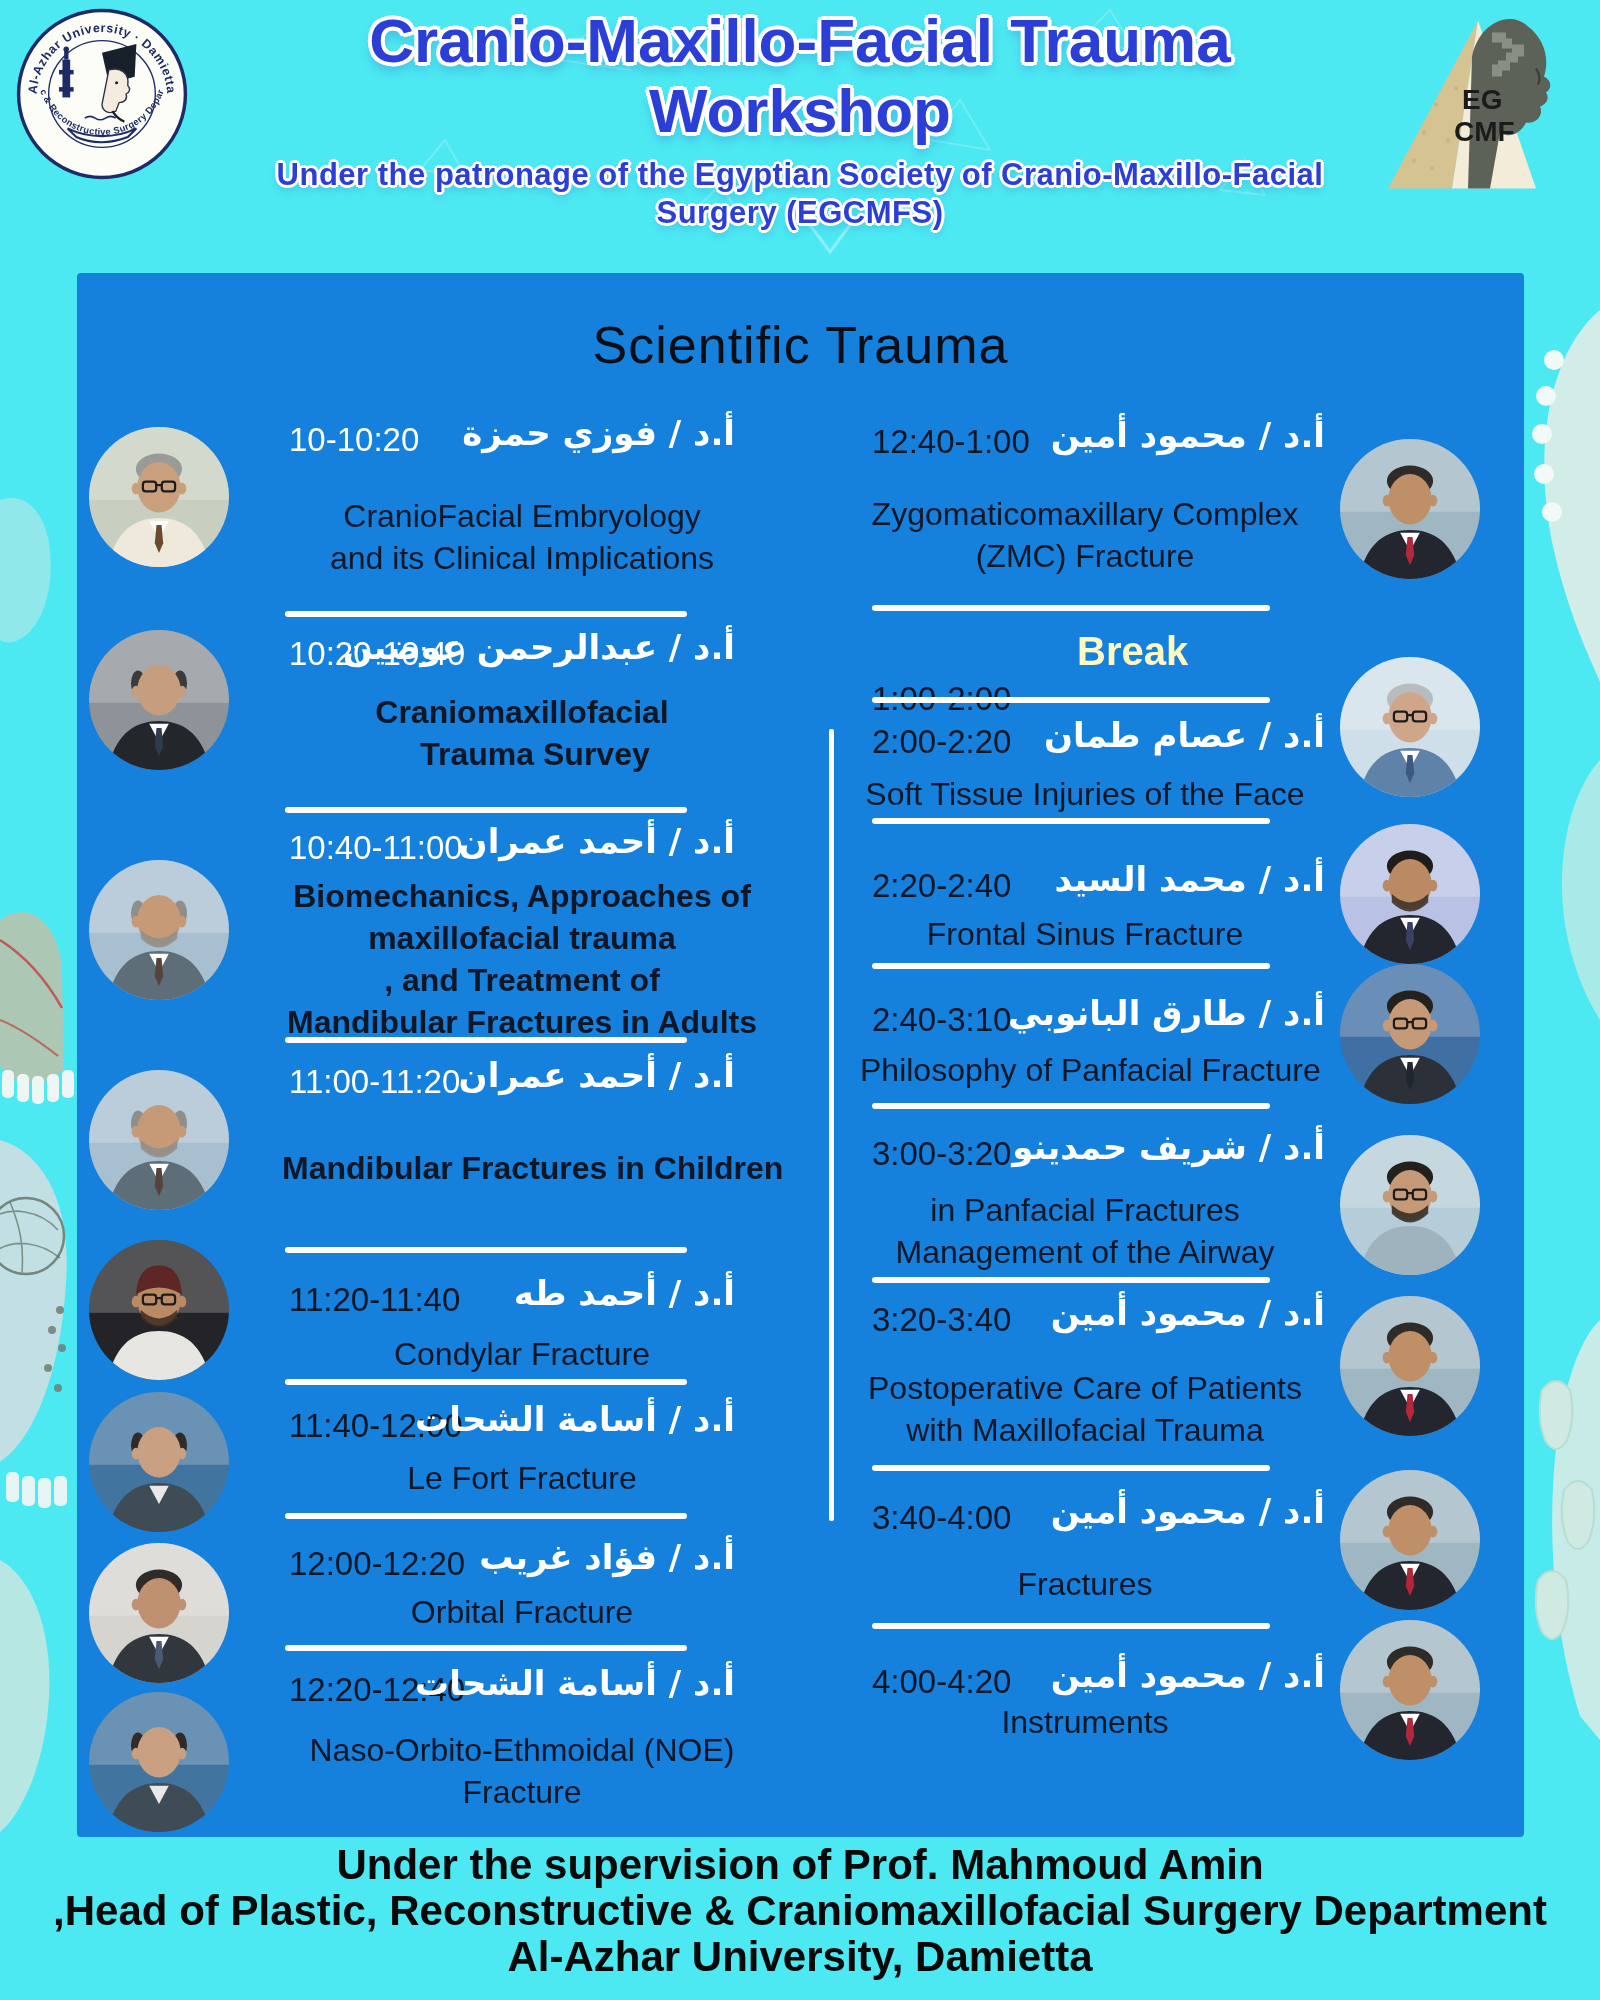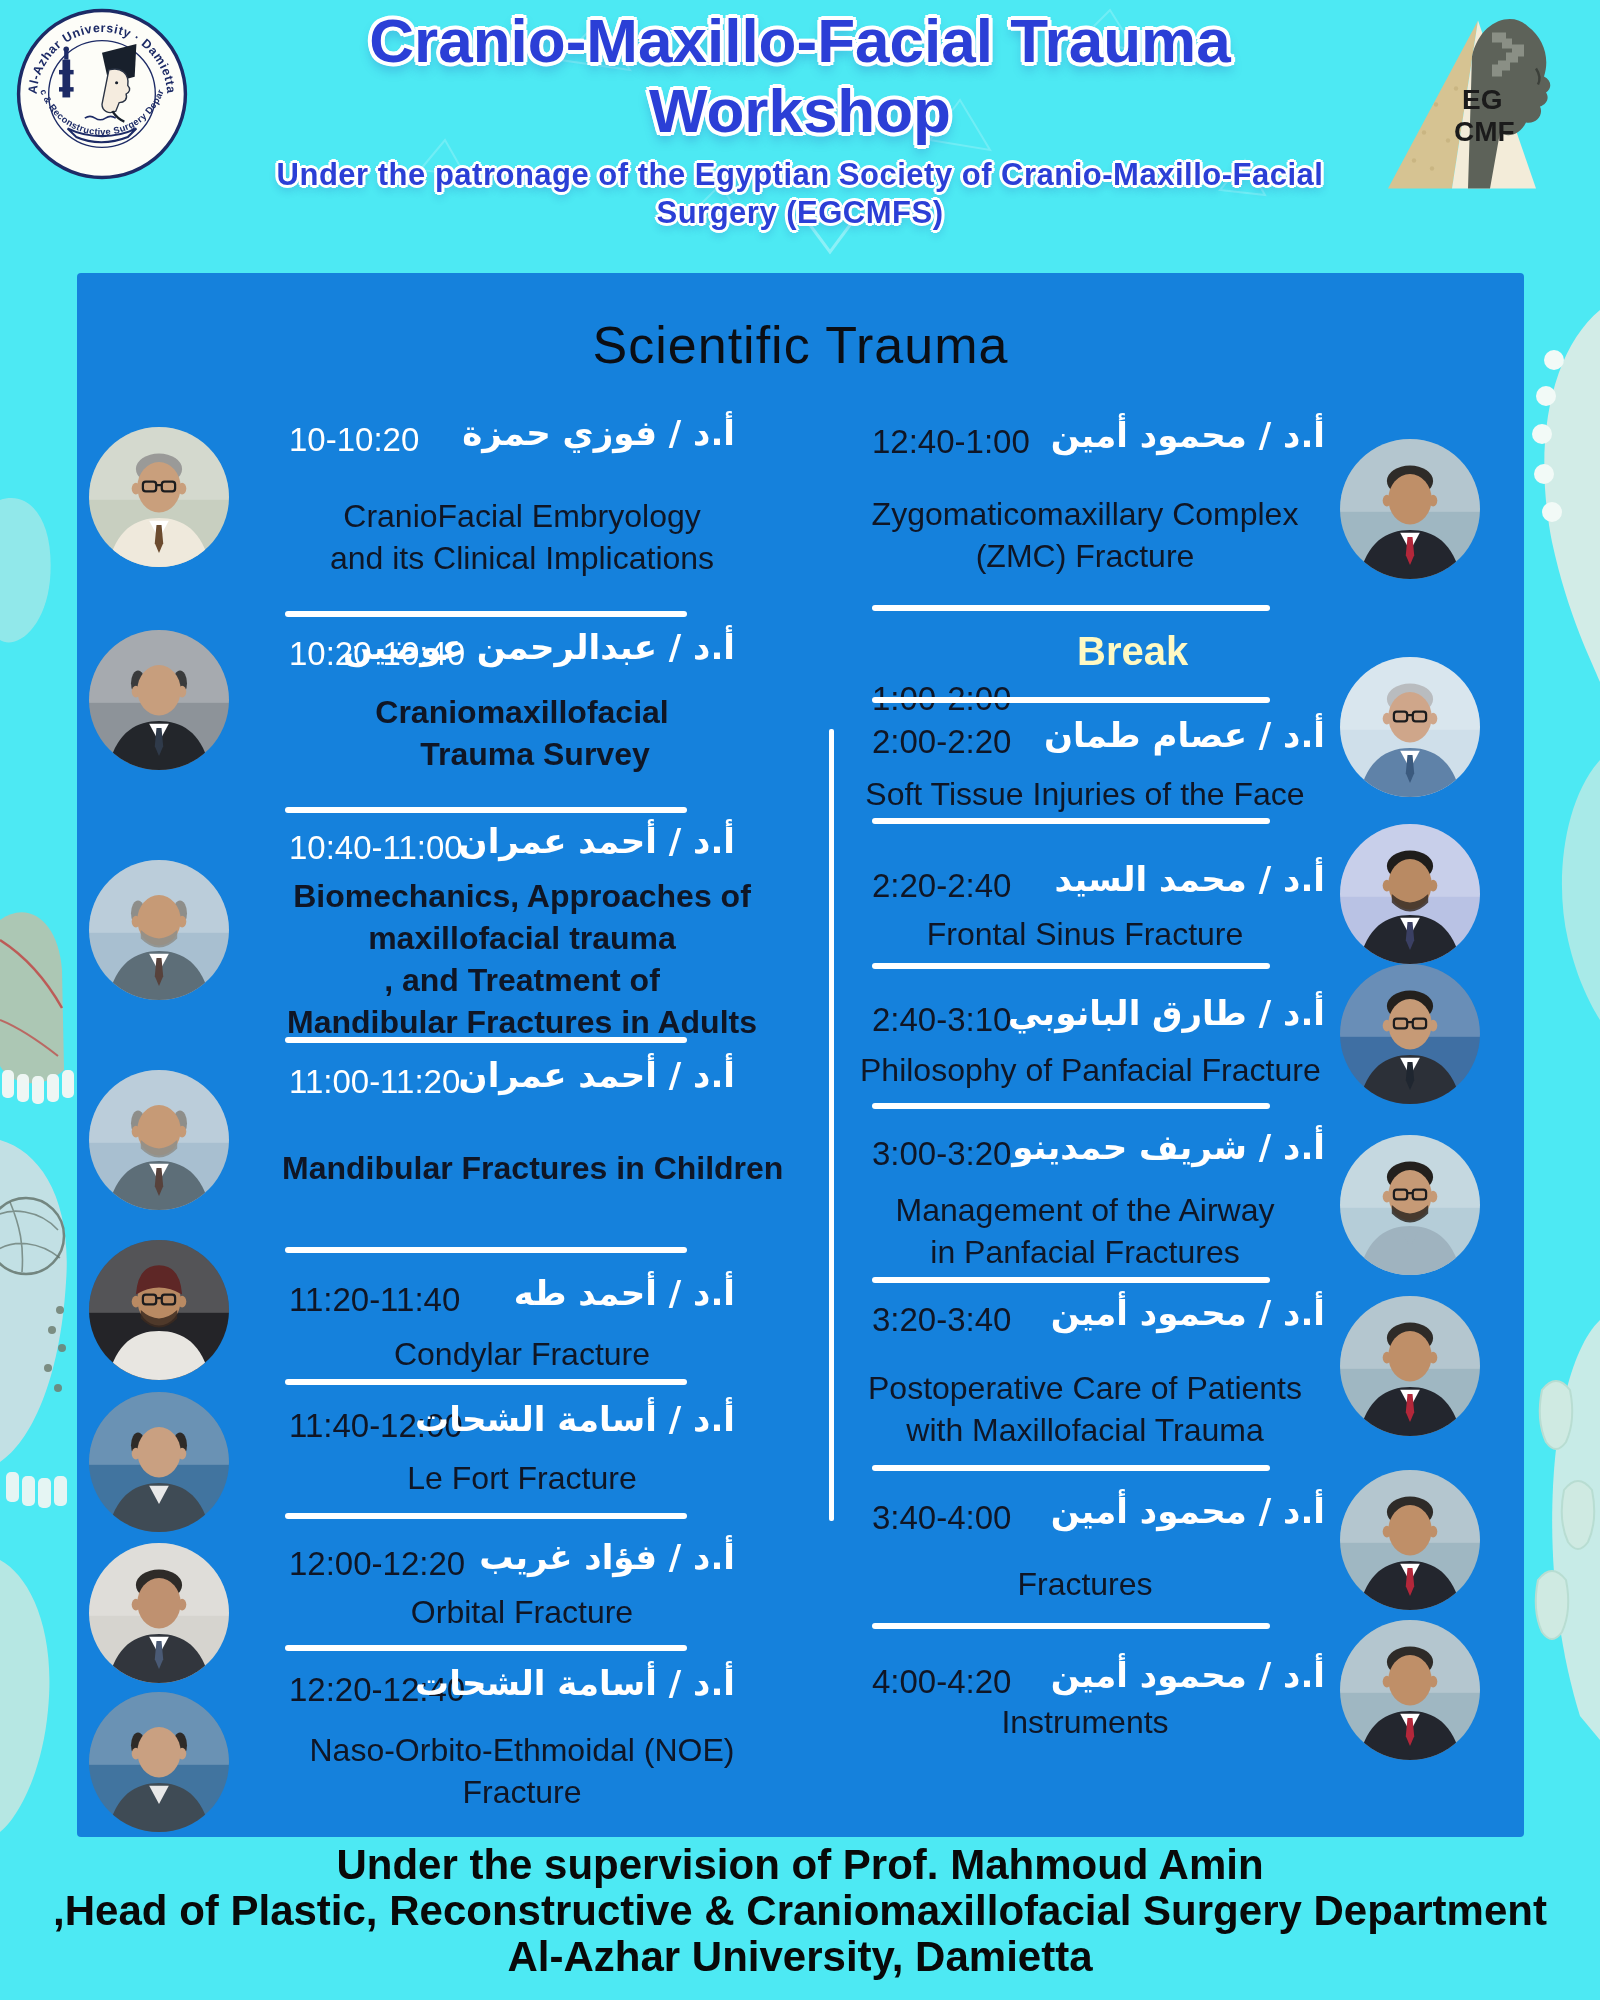--- a/index.html
+++ b/index.html
@@ -463,22 +463,22 @@
               <rect x="52" y="39" width="9.5" height="7" rx="2"></rect>
               <line x1="48" y1="41.5" x2="52" y2="41.5"></line>
             </g>
     <path d="M13,102 C18,74 33,65 50,65 C67,65 82,74 87,102 Z" fill="#2c3038"></path>
     <polygon points="43,67 57,67 50,80" fill="#ffffff"></polygon>
     <polygon points="48.2,70 51.8,70 53,83 50,90 47,83" fill="#1f2630"></polygon>
   </svg></div>
         <div class="t R dark" style="top: 862px;">3:00-3:20</div>
         <div class="spk R" style="top: 854px;">أ.د / شريف حمدينو</div>
         <div class="topic R center" style="top: 916px;">
+          <div class="tline">in Panfacial Fractures</div>
           <div class="tline">Management of the Airway</div>
-          <div class="tline">in Panfacial Fractures</div>
         </div>
         <div class="divider R" style="top: 1004px;"></div>
         <div class="photo R" style="top: 862px;"><svg viewBox="0 0 100 100" width="100%" height="100%">
     <rect width="100" height="100" fill="#b5cdd8"></rect>
     <rect width="100" height="52" fill="rgba(255,255,255,0.22)"></rect>
 
     <ellipse cx="50" cy="30" rx="16.5" ry="11" fill="#23201d"></ellipse>
     <ellipse cx="33.5" cy="44" rx="3" ry="4.2" fill="#c69a76"></ellipse>
     <ellipse cx="66.5" cy="44" rx="3" ry="4.2" fill="#c69a76"></ellipse>
     <ellipse cx="50" cy="43" rx="15.5" ry="18" fill="#c69a76"></ellipse>

